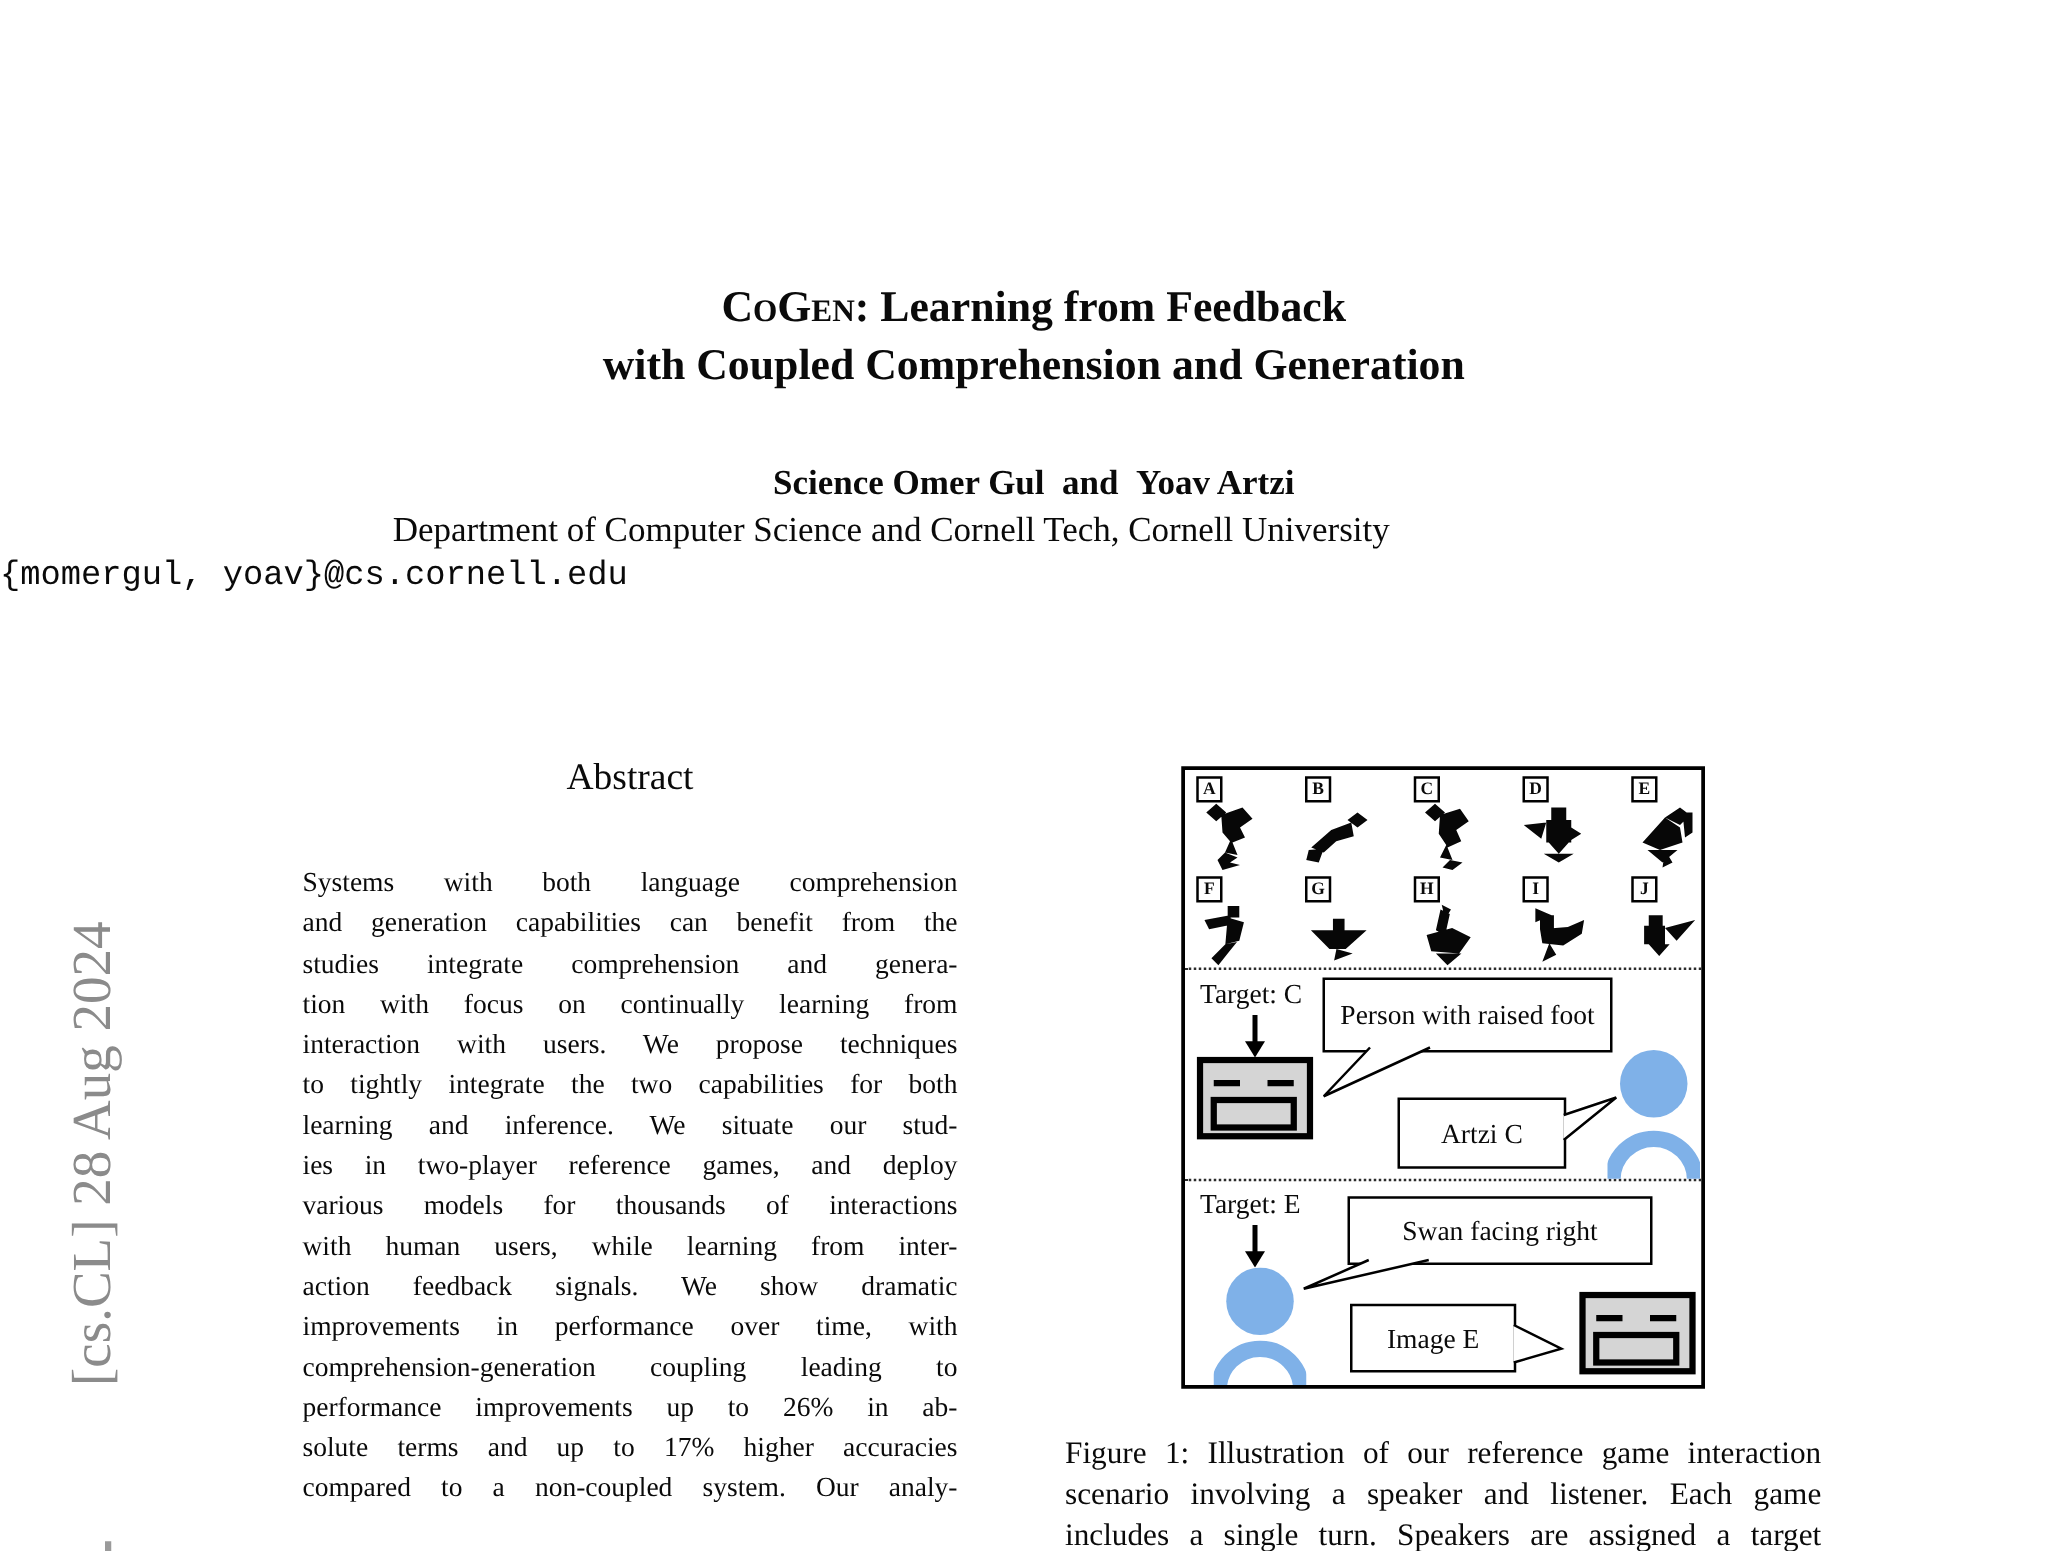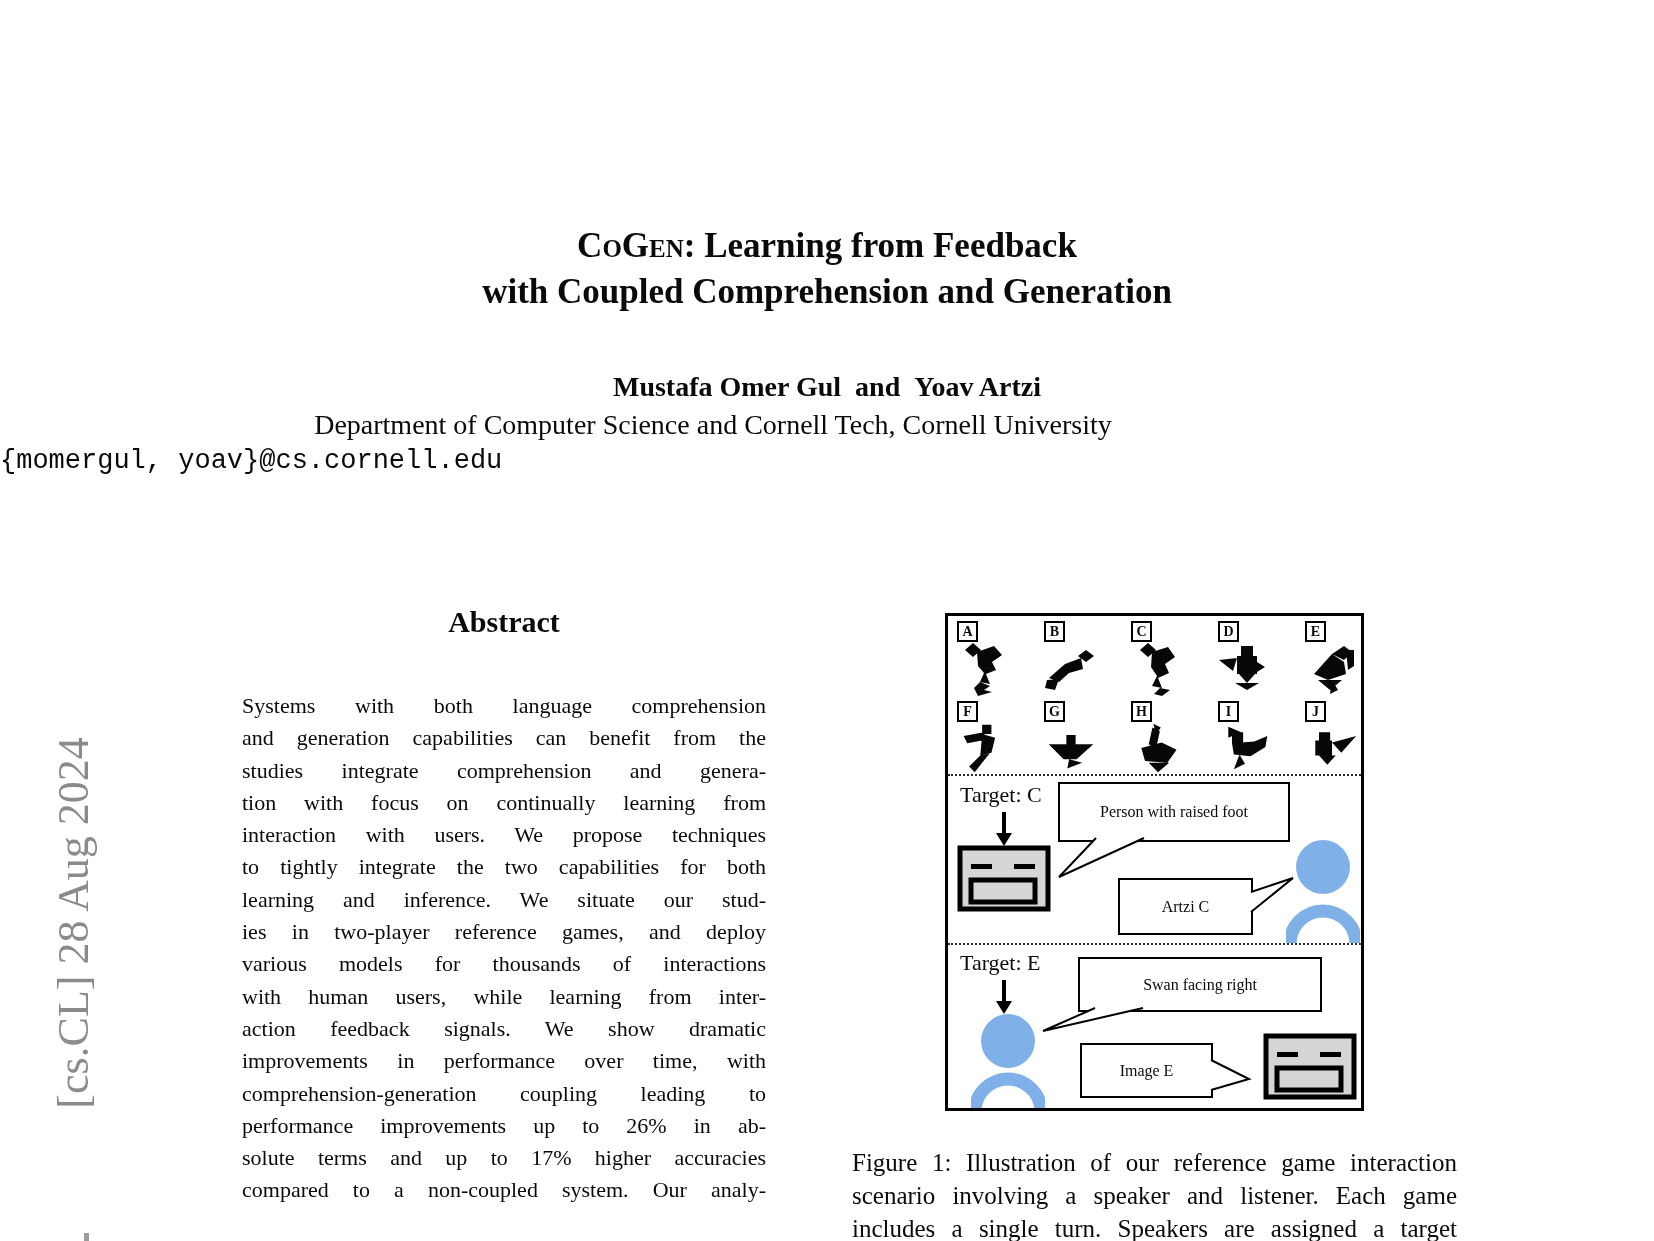--- a/index.html
+++ b/index.html
@@ -18,59 +18,59 @@
          font-family:"Liberation Mono",monospace;font-size:27px;}
 
   
   .watermark{position:absolute;left:-139px;top:895px;width:430px;height:56px;
              transform:rotate(-90deg);color:#8b8b8b;font-size:44px;
              text-align:center;white-space:nowrap;font-family:"Liberation Serif",serif;}
   .wm-tick{position:absolute;left:84px;top:1233px;width:5px;height:8px;background:#9a9a9a;}
 
   
   .abs-head{position:absolute;left:242px;top:605px;width:524px;text-align:center;
-            font-weight:bold;font-size:30px;}
+            font-weight:normal;font-size:30px;}
   .abs-body{position:absolute;left:242px;top:690px;width:524px;font-size:22px;}
   .jline{display:block;white-space:nowrap;line-height:32.3px;
          text-align:justify;text-align-last:justify;}
 
   
   .figbox{position:absolute;left:945px;top:613px;width:413px;height:492px;
           border:3px solid #000;background:#fff;overflow:hidden;}
   .figbox *{box-sizing:border-box;}
   .dotline{position:absolute;left:0;width:413px;height:0;border-top:2px dotted #2b2b2b;}
   .tcell-label{position:absolute;width:21px;height:21px;border:2px solid #000;background:#fff;
         display:flex;align-items:center;justify-content:center;
         font-weight:bold;font-size:14px;}
   .tg{position:absolute;}
   .target-label{position:absolute;font-size:22px;white-space:nowrap;}
   .bubble{position:absolute;border:2px solid #000;background:#fff;z-index:4;
           display:flex;align-items:center;justify-content:center;
-          font-size:16px;white-space:nowrap;}
+          font-size:22px;white-space:nowrap;}
   .tails{position:absolute;left:0;top:0;z-index:5;pointer-events:none;}
   .icon-abs{position:absolute;z-index:3;}
 
   
   .caption{position:absolute;left:852px;top:1146px;width:605px;font-size:25px;}
   .caption .jline{line-height:33px;}
 </style>
 </head>
 <body>
 
 <div id="page">
 
   <div class="watermark">[cs.CL] 28 Aug 2024</div>
   <div class="wm-tick"></div>
 
   <div class="title-block">
     <div><span class="sc">CoGen</span><span>: Learning from Feedback</span></div>
     <div>with Coupled Comprehension and Generation</div>
   </div>
 
-  <div class="authors"><span>Mustafa Omer Gul</span><span class="sep">and</span><span>Yoav Artzi</span></div>
+  <div class="authors"><span>Science Omer Gul</span><span class="sep">and</span><span>Yoav Artzi</span></div>
   <div class="affil">Department of Computer Science and Cornell Tech, Cornell University</div>
   <div class="email">{momergul, yoav}@cs.cornell.edu</div>
 
   <div class="abs-head">Abstract</div>
   <div class="abs-body">
     <span class="jline">Systems with both language comprehension</span>
     <span class="jline">and generation capabilities can benefit from the</span>
     <span class="jline">studies integrate comprehension and genera-</span>
     <span class="jline">tion with focus on continually learning from</span>
     <span class="jline">interaction with users. We propose techniques</span>

